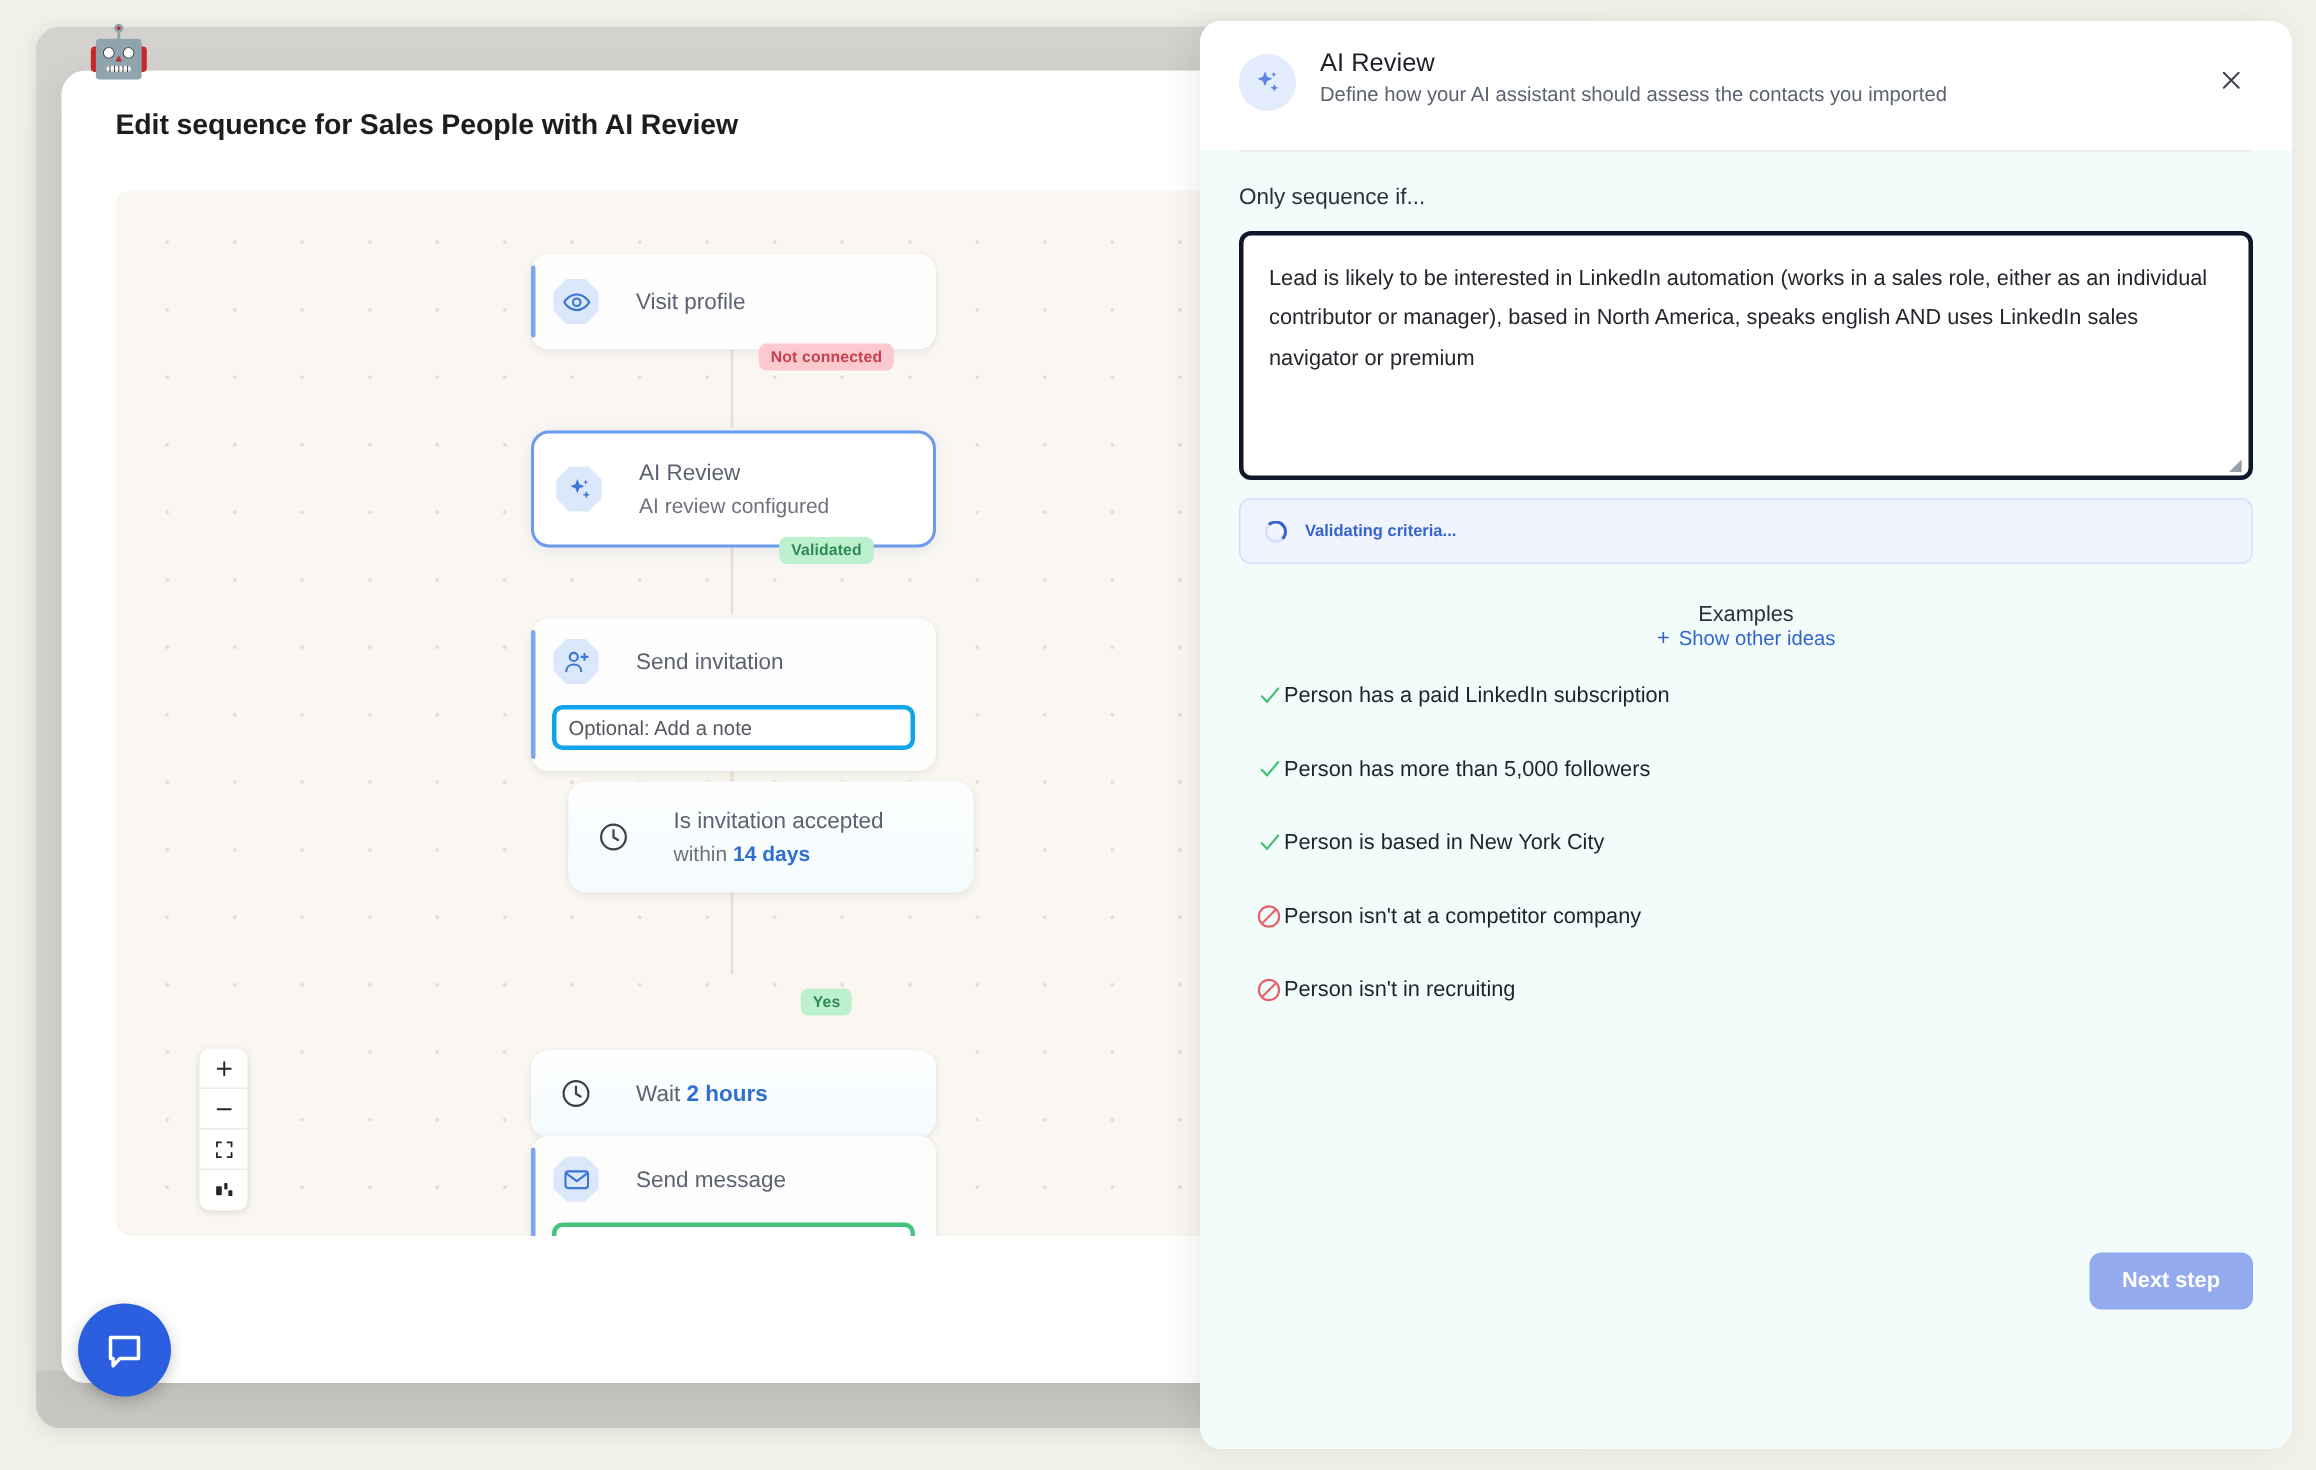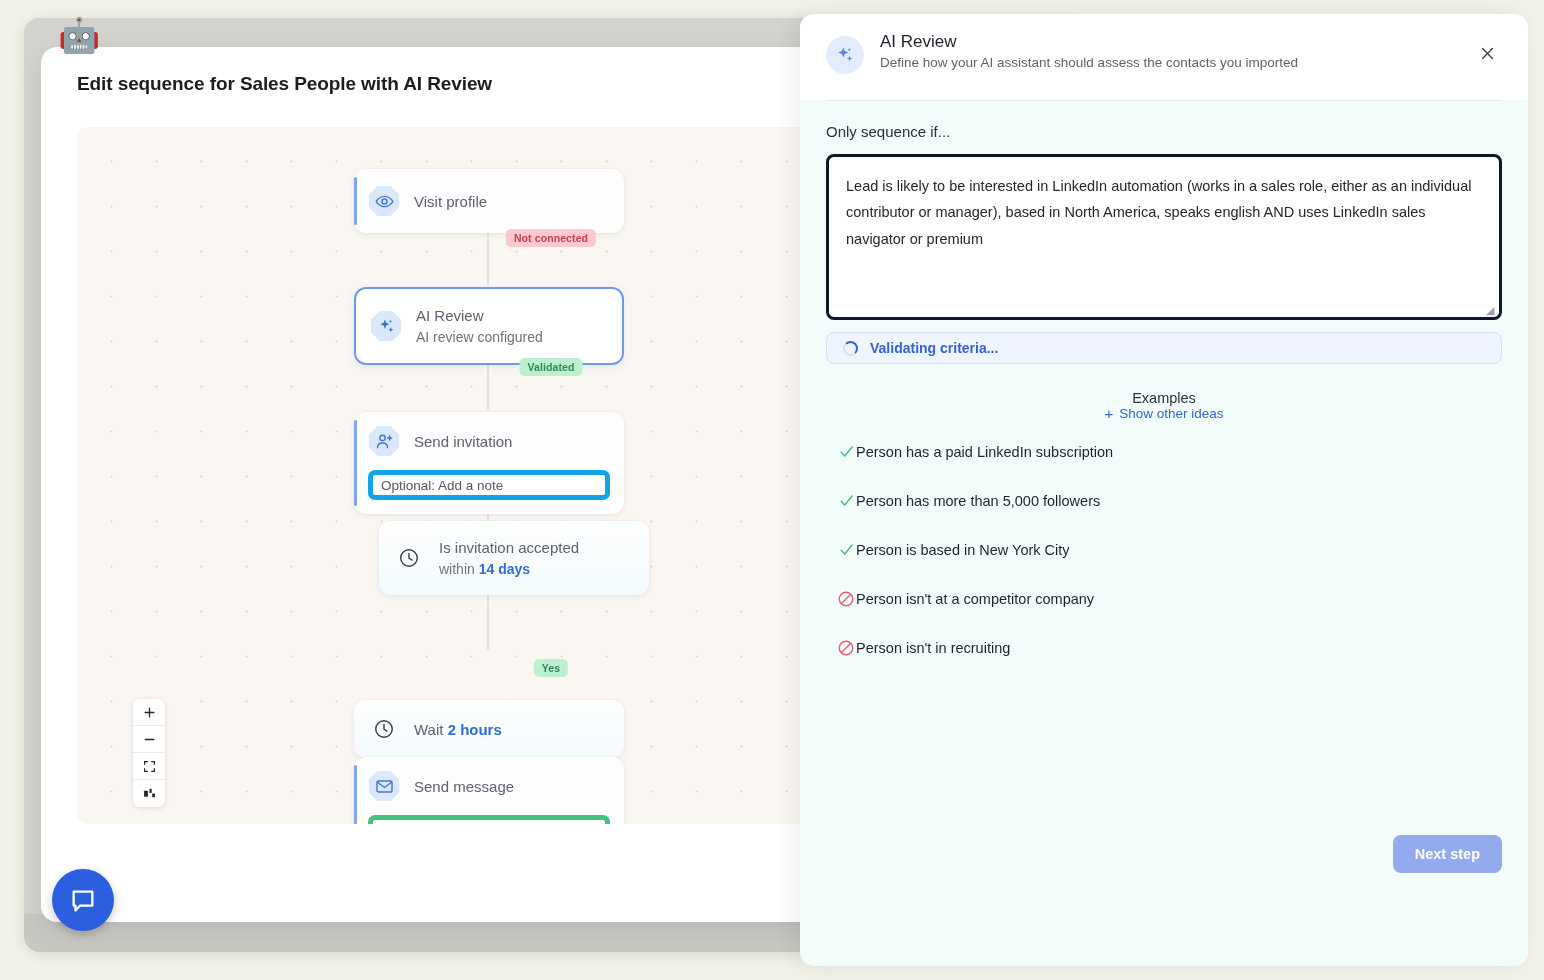--- a/index.html
+++ b/index.html
@@ -75,39 +75,39 @@
   .node.accent::before {
     content: ""; position: absolute; left: 0; top: 8px; bottom: 8px;
     width: 3px; background: #7fa5ee; border-radius: 3px;
   }
   .node.selected {
     background: #ffffff;
     border: 2px solid #6d9aee;
     box-shadow: 0 2px 10px rgba(60,100,200,.10);
   }
   .node.tealish { background: linear-gradient(180deg,#fdfeff 0%, #f4fbfd 100%); }
-  .node-row { display: flex; align-items: center; padding: 16px 14px; gap: 14px; }
+  .node-row { display: flex; align-items: center; padding: 16px 14px; gap: 24px; }
   .node-row.compact { padding: 13px 14px; }
   .node-text { font-size: 15px; color: #5c6270; line-height: 1.45; }
   .node-text .sub { font-size: 14px; color: #6d727e; display:block; }
   .node-text b { color: #2f6fd0; }
   .node-title { font-size: 15px; color: #5c6270; }
 
   .nicon {
     width: 32px; height: 32px; flex: 0 0 32px;
     display: flex; align-items: center; justify-content: center;
     background: #dbe8fb;
     clip-path: polygon(30% 3%,70% 3%,97% 30%,97% 70%,70% 97%,30% 97%,3% 70%,3% 30%);
   }
   .nicon.plain { background: transparent; clip-path: none; }
   .nicon svg { display: block; }
 
   .node-input {
     margin: 0 14px 14px 14px;
-    height: 30px; border: 5px solid #0ea5e9; border-radius: 7px;
+    height: 30px; border: 3px solid #0ea5e9; border-radius: 7px;
     display: flex; align-items: center; padding: 0 8px;
     font-size: 13.5px; color: #55585f; background: #fff;
   }
   .node-input.ok { border-color: #45c37e; }
   .node-input .val { flex: 1; white-space: nowrap; overflow: hidden; }
 
   .badge {
     position: absolute; left: 50%; transform: translateX(-50%);
     font-size: 10.5px; font-weight: bold; padding: 3px 8px;
     border-radius: 5px; letter-spacing: .1px;
@@ -174,24 +174,24 @@
     padding: 16px 17px; height: 166px;
     font-size: 14.5px; line-height: 1.82; color: #23262c;
     position: relative; overflow: hidden;
   }
   .resize-grip {
     position: absolute; right: 3px; bottom: 2px; width: 10px; height: 10px;
     color: #9aa0a8; font-size: 11px; line-height: 10px;
   }
 
   .validating {
-    margin-top: 12px; height: 32px;
+    margin-top: 12px; height: 44px;
     background: #eff4ff; border: 1px solid #d2e0fb; border-radius: 8px;
     display: flex; align-items: center; gap: 12px; padding: 0 16px;
-    font-size: 14px; color: #3664cf; font-weight: bold;
+    font-size: 11px; color: #3664cf; font-weight: bold;
   }
   .spinner {
     width: 15px; height: 15px; border-radius: 50%;
     border: 2px solid #d6e2fb; border-top-color: #3664cf; border-right-color:#3664cf;
     flex: 0 0 15px;
   }
 
   .ex-head {
     display: flex; align-items: center; justify-content: space-between;
     margin: 26px 0 6px 0;

